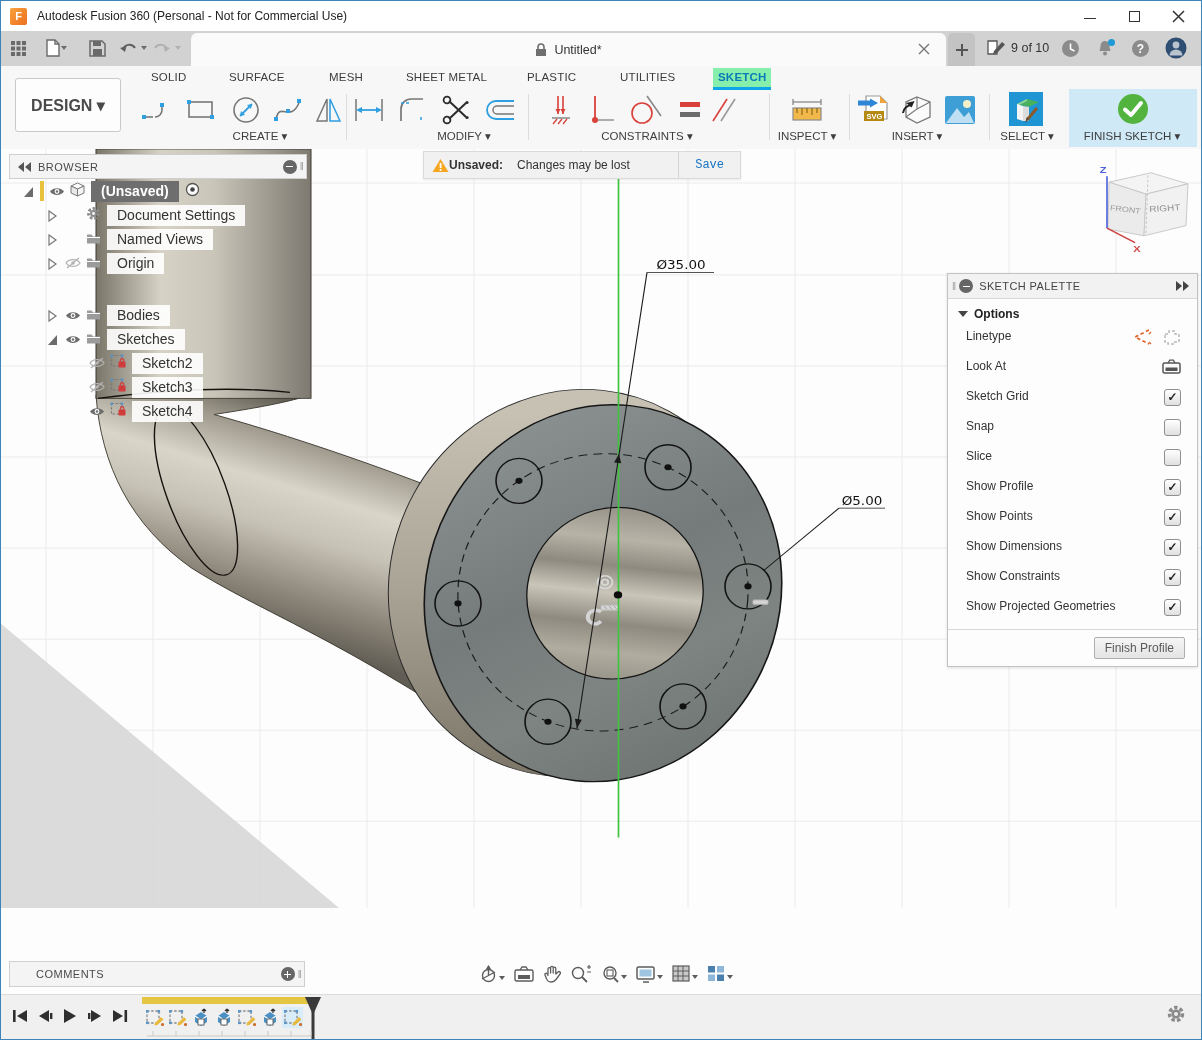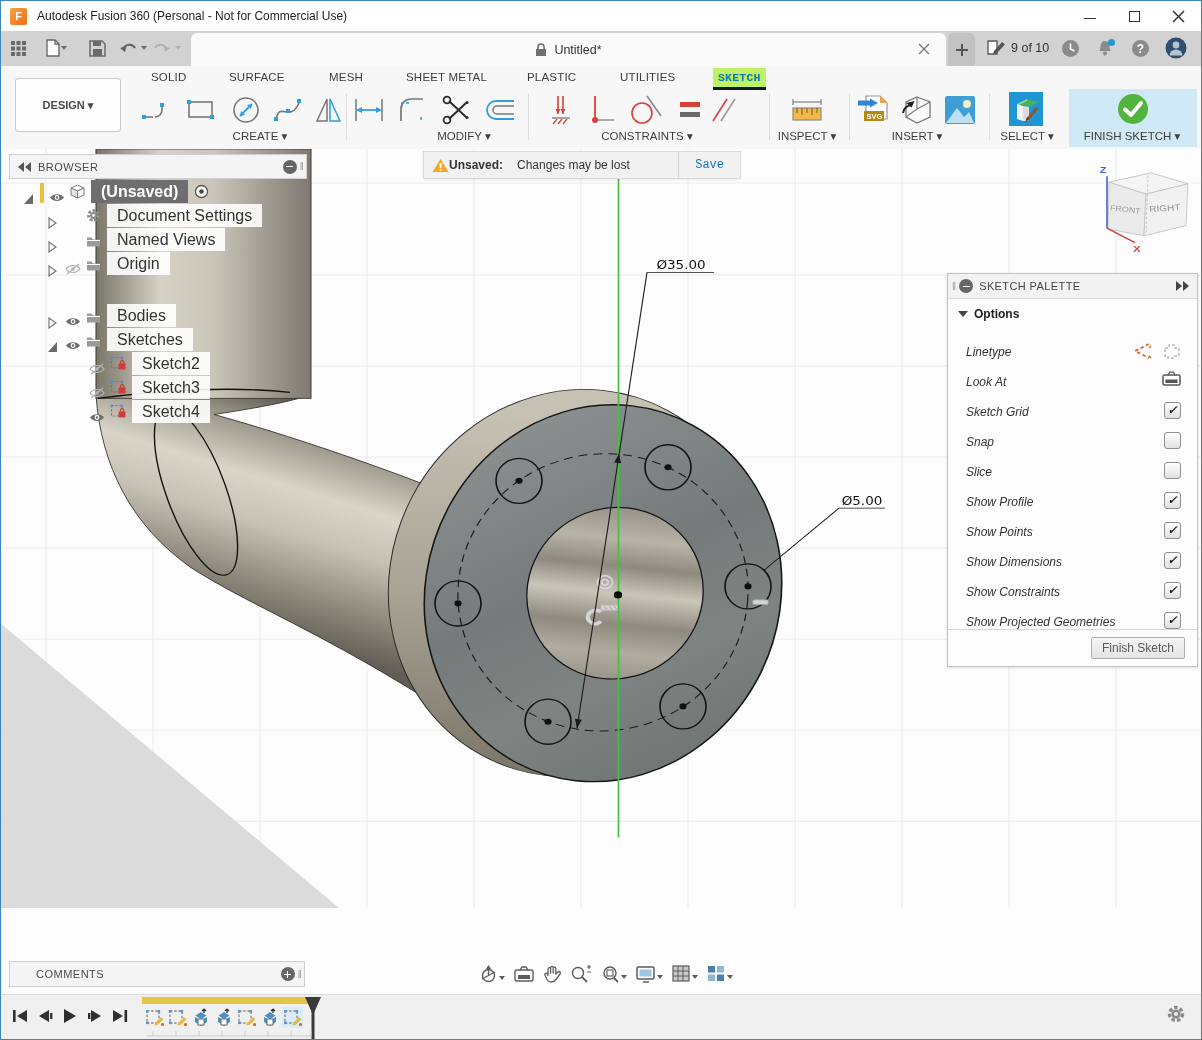--- a/index.html
+++ b/index.html
@@ -17,52 +17,52 @@
   
   .qat{position:absolute;left:0;top:30px;width:100%;height:35px;background:#d2d2d2;}
   .qbtn{position:absolute;top:4px;height:26px;display:flex;align-items:center;color:#6a6a6a;}
   .doctab{position:absolute;left:190px;top:2px;width:755px;height:33px;background:#fafafa;border-radius:6px 6px 0 0;display:flex;align-items:center;justify-content:center;}
   .doctab .ttl{font-size:12.5px;color:#333;margin-left:7px;}
   .tabclose{position:absolute;right:12px;top:8px;width:16px;height:16px;}
   .plusbtn{position:absolute;left:947px;top:2px;width:27px;height:33px;background:#c3c3c3;border-radius:5px 5px 0 0;display:flex;align-items:center;justify-content:center;}
   .counter{position:absolute;left:985px;top:8px;display:flex;align-items:center;font-size:12.5px;color:#333;gap:5px;}
   
   .ribbon{position:absolute;left:0;top:65px;width:100%;height:84px;background:#f7f7f7;border-bottom:1px solid #d2d2d2;}
-  .designbtn{position:absolute;left:14px;top:12px;width:104px;height:52px;background:#fdfdfd;border:1px solid #c9c9c9;border-radius:3px;display:flex;align-items:center;justify-content:center;font-size:11px;font-weight:bold;color:#4a4a4a;}
+  .designbtn{position:absolute;left:14px;top:12px;width:104px;height:52px;background:#fdfdfd;border:1px solid #c9c9c9;border-radius:3px;display:flex;align-items:center;justify-content:center;font-size:16px;font-weight:bold;color:#4a4a4a;}
   .rtab{position:absolute;top:2px;height:19px;line-height:19px;font-size:11.5px;color:#3c3c3c;letter-spacing:.2px;padding:0 5px;}
-  .rtab.active{background:#bef264;color:#0a7ab8;border-bottom:3px solid #0f172a;font-weight:bold;font-family:Liberation Mono, monospace;}
+  .rtab.active{background:#86efac;color:#0a7ab8;border-bottom:3px solid #0ea5e9;font-weight:bold;}
   .glabel{position:absolute;top:63px;transform:translateX(-50%);font-size:11.5px;color:#3e3e3e;white-space:nowrap;}
   .vsep{position:absolute;top:28px;height:46px;border-left:1px solid #dcdcdc;}
   .ric{position:absolute;top:26px;width:36px;height:36px;display:flex;align-items:center;justify-content:center;}
   .finishtile{position:absolute;left:1068px;top:23px;width:128px;height:58px;background:#cfe9f7;}
   .seltile{position:absolute;left:1008px;top:26px;width:34px;height:34px;}
   
   .viewport{position:absolute;left:0;top:148px;width:1202px;height:845px;background:#fdfdfd;overflow:hidden;}
   #scene{position:absolute;left:0;top:0;}
   
   .warnbar{position:absolute;left:422px;top:2px;width:316px;height:26px;background:#f1f1f1;border:1px solid #dadada;box-shadow:0 1px 2px rgba(0,0,0,.08);display:flex;align-items:center;font-size:12px;color:#333;}
   .warnbar .lbl{font-weight:bold;}
   .warnbar .msg{margin-left:14px;}
   .warnbar .div{width:1px;height:100%;background:#d5d5d5;margin-left:14px;}
   .warnbar .save{color:#1574c4;padding:0 16px;font-family:Liberation Mono, monospace;}
   
   .browser{position:absolute;left:8px;top:5px;width:298px;}
   .bheader{height:23px;background:#f4f4f4;border:1px solid #cfcfcf;display:flex;align-items:center;font-size:11px;color:#4a4a4a;letter-spacing:.5px;}
-  .brow{height:24px;display:flex;align-items:flex-end;font-size:16px;color:#333;}
+  .brow{height:24px;display:flex;align-items:center;font-size:14px;color:#333;}
   .chip{background:rgba(255,255,255,.9);padding:2.5px 10px;margin-left:6px;white-space:nowrap;}
   .chip.sel{background:#6e6e6e;color:#fff;font-weight:bold;}
   .tw{width:12px;height:12px;margin-right:5px;flex:0 0 auto;}
   .eyec{width:17px;margin-right:5px;display:flex;justify-content:center;flex:0 0 auto;}
   .ybar{width:4px;height:20px;background:#e8c23a;margin-right:4px;}
   
   .palette{position:absolute;left:946px;top:124px;width:249px;background:#fdfdfd;border:1px solid #c2c2c2;box-shadow:0 1px 3px rgba(0,0,0,.12);}
   .pheader{height:24px;background:#f2f2f2;border-bottom:1px solid #d8d8d8;display:flex;align-items:center;font-size:11px;color:#444;letter-spacing:.4px;}
   .psection{height:30px;display:flex;align-items:center;font-size:12px;font-weight:bold;color:#222;padding-left:10px;gap:6px;}
   .tri-down{width:0;height:0;border-left:5px solid transparent;border-right:5px solid transparent;border-top:6px solid #444;}
-  .prow{height:30px;display:flex;align-items:flex-end;font-size:12px;color:#333;padding:0 16px 0 18px;font-style:italic;}
+  .prow{height:30px;display:flex;align-items:flex-start;font-size:12px;color:#333;padding:0 16px 0 18px;}
   .prow .sp{flex:1;}
   .cb{width:15px;height:15px;border:1px solid #8f8f8f;border-radius:3px;background:linear-gradient(#ffffff,#e0e0e0);font-size:12px;line-height:14px;text-align:center;color:#222;font-weight:bold;}
   .pfoot{border-top:1px solid #d8d8d8;height:36px;display:flex;align-items:center;justify-content:flex-end;padding-right:12px;}
   .finishbtn{border:1px solid #aeaeae;background:linear-gradient(#f5f5f5,#e4e4e4);color:#5a5a5a;font-size:12px;padding:3px 10px;border-radius:2px;}
   
   .comments{position:absolute;left:8px;top:812px;width:294px;height:24px;background:#f4f4f4;border:1px solid #cfcfcf;display:flex;align-items:center;font-size:11px;color:#4a4a4a;letter-spacing:.5px;}
   .navbar{position:absolute;left:478px;top:812px;height:26px;display:flex;align-items:center;gap:9px;color:#5c5c5c;}
   .nitm{display:flex;align-items:end;gap:1px;}
   .caret{width:0;height:0;border-left:3.5px solid transparent;border-right:3.5px solid transparent;border-top:4px solid #5c5c5c;margin-bottom:4px;}
   .grip{color:#9a9a9a;font-size:10px;letter-spacing:-1px;}
@@ -746,21 +746,21 @@
             <span class="sp"></span>
             <span class="cb">✓</span>
           </div>
           <div class="prow">
             <span>Show Projected Geometries</span>
             <span class="sp"></span>
             <span class="cb">✓</span>
           </div>
         </div>
       <div class="pfoot">
-        <button class="finishbtn">Finish Sketch</button>
+        <button class="finishbtn">Finish Profile</button>
       </div>
     </div>
 
     <div class="comments">
       <span style="margin-left:26px">COMMENTS</span>
       <span style="flex:1"></span>
       <span class="hcirc plus"></span>
       <span class="grip" style="margin:0 3px">‖</span>
     </div>
 

